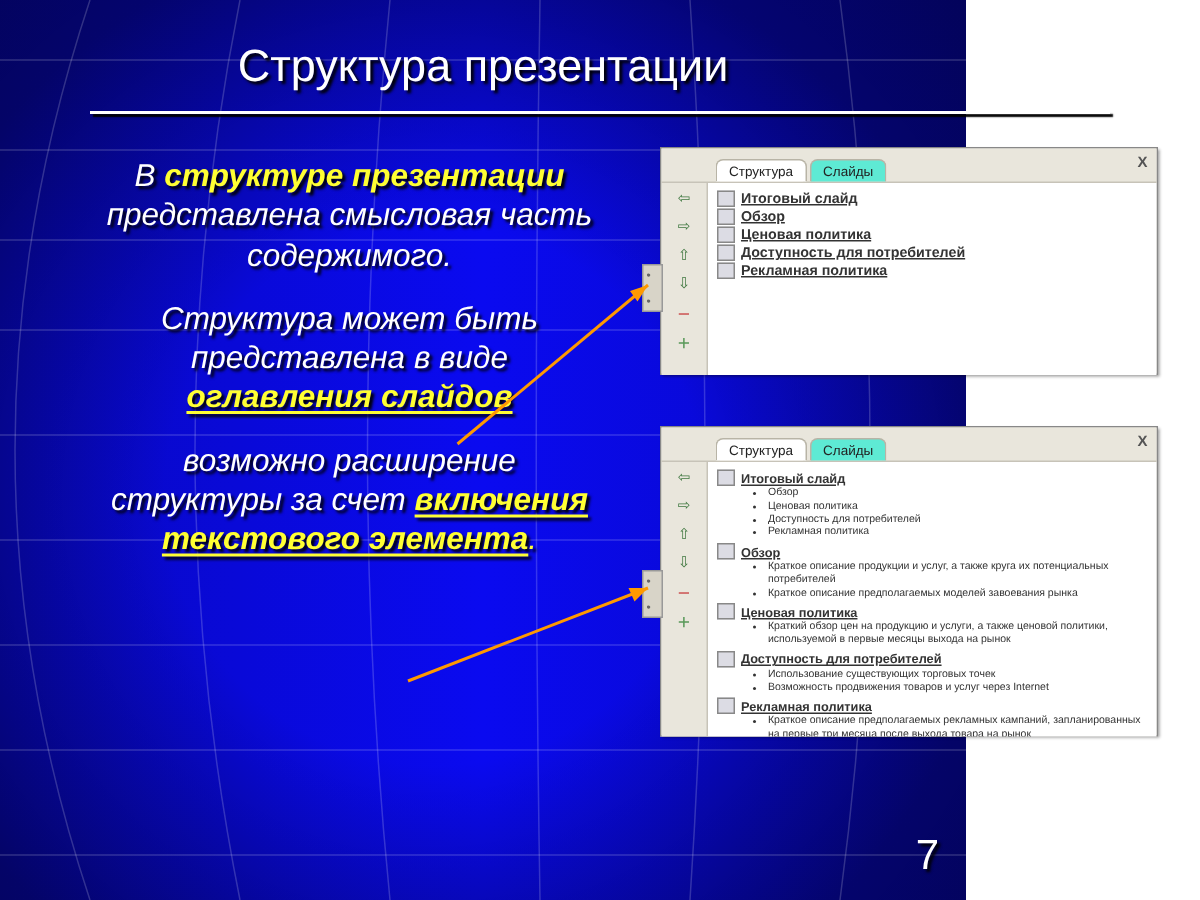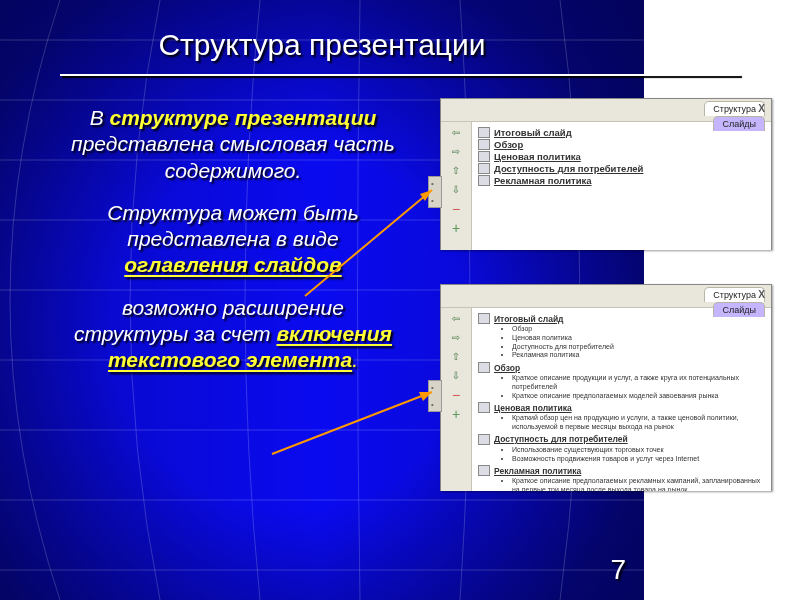--- a/index.html
+++ b/index.html
@@ -36,26 +36,26 @@
   }
   
   .panel{
     position:absolute;background:#efece6;border:1px solid #888;
     box-shadow:1px 1px 2px rgba(0,0,0,0.4);
     font-size:9px;color:#222;
   }
   .p1{left:440px;top:98px;width:330px;height:150px;}
   .p2{left:440px;top:284px;width:330px;height:205px;}
   .tabs{display:flex;align-items:flex-end;height:20px;padding:2px 4px 0 36px;
-        border-bottom:1px solid #c7c3b8;background:#e9e6dc;position:relative;flex-direction:column;}
+        border-bottom:1px solid #c7c3b8;background:#e9e6dc;position:relative;}
   .tabs .x{position:absolute;right:6px;top:4px;font-weight:bold;color:#555;font-size:10px;}
   .tab{
     padding:2px 8px;border:1px solid #b8b4a6;border-bottom:none;
     border-top-left-radius:5px;border-top-right-radius:5px;
-    margin-right:2px;background:#c4b5fd;font-size:9px;
+    margin-right:2px;background:#5eead4;font-size:9px;
   }
   .tab.active{background:#fff;}
   .panel-body{display:flex;height:calc(100% - 22px);}
   .tools{width:30px;background:#e9e6dc;border-right:1px solid #c7c3b8;
          display:flex;flex-direction:column;align-items:center;padding-top:4px;gap:5px;}
   .tools span{display:block;width:18px;height:14px;line-height:14px;text-align:center;
               font-size:11px;color:#4a6;position:relative;}
   .tools .arr{color:#437a43;font-size:10px;}
   .tools .pl{color:#5a9a5a;font-size:14px;}
   .tools .mn{color:#c55;font-size:14px;}

